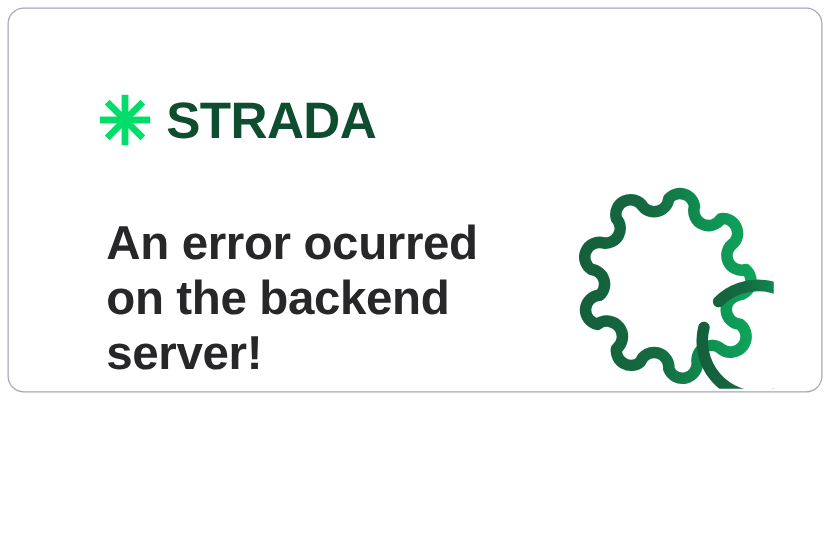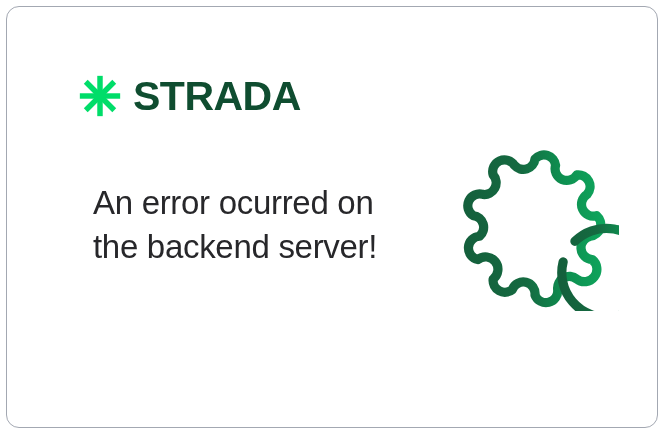--- a/index.html
+++ b/index.html
@@ -14,21 +14,21 @@
     font-family: "Liberation Sans", sans-serif;
     -webkit-font-smoothing: antialiased;
   }
 
   
   .card {
     position: absolute;
     left: 6px;
     top: 6px;
     width: 652px;
-    height: 422px;
+    height: 308px;
     box-sizing: border-box;
     background: #ffffff;
     border: 1px solid #a3a8b2;
     border-radius: 13px;
   }
 
   
   .brand {
     position: absolute;
     left: 72px;
@@ -52,24 +52,24 @@
     white-space: nowrap;
     font-family: "Liberation Sans", sans-serif;
   }
 
   
   .headline {
     position: absolute;
     left: 78px;
     top: 166px;
     width: 300px;
-    margin: 8px;
-    font-size: 33px;
+    margin: 0;
+    font-size: 38px;
     line-height: 44px;
-    font-weight: 400;
+    font-weight: 700;
     letter-spacing: -0.3px;
     color: #27272a;
     font-family: "Liberation Sans", sans-serif;
   }
 
   
   .gear {
     position: absolute;
     left: 444px;
     top: 136px;

